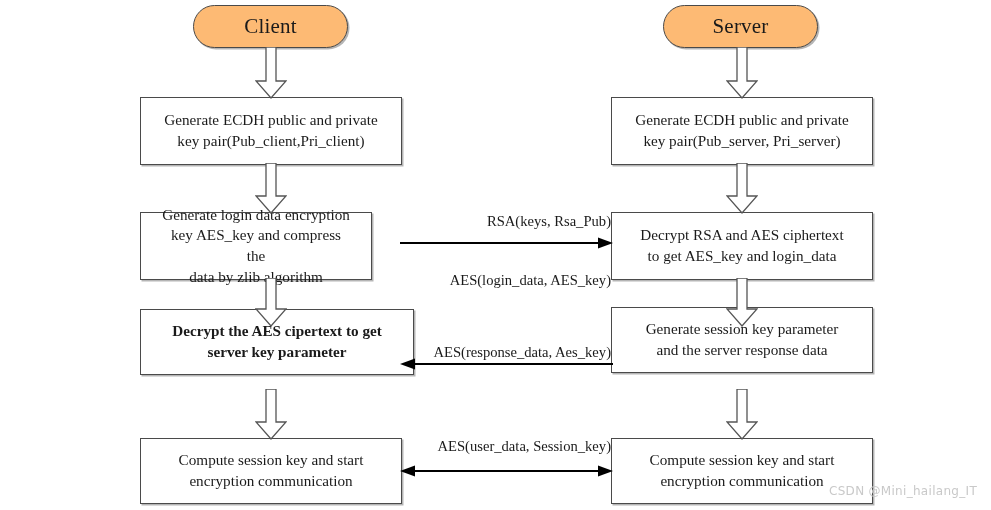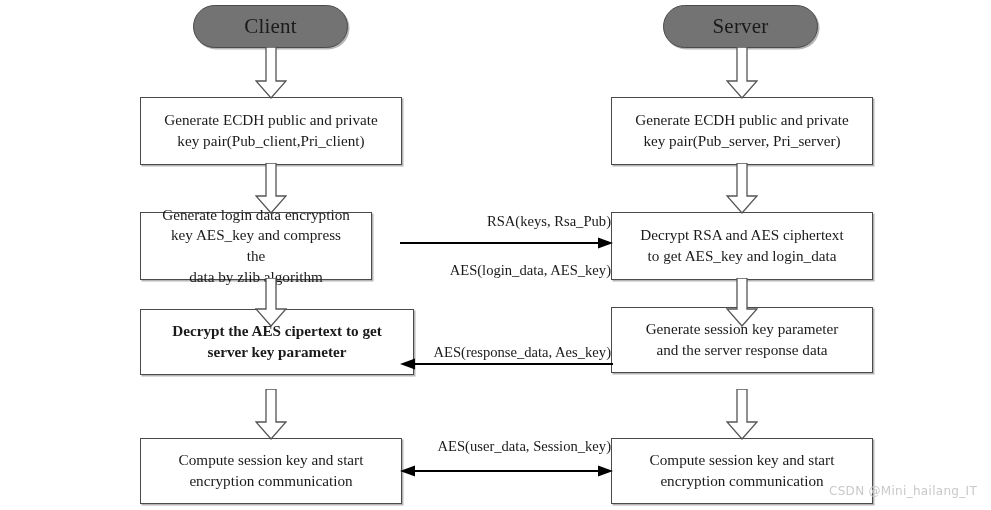--- a/index.html
+++ b/index.html
@@ -16,21 +16,21 @@
     font-family: "Liberation Serif", "DejaVu Serif", serif;
     color: #1a1a1a;
   }
 
   
   .terminator {
     position: absolute;
     box-sizing: border-box;
     border: 1.3px solid #4a4a4a;
     border-radius: 999px;
-    background: #737373;
+    background: #fdba74;
     display: flex;
     align-items: center;
     justify-content: center;
     font-size: 21px;
     letter-spacing: .2px;
     box-shadow: 1.5px 1.5px 0 0 rgba(120,120,120,.55);
   }
 
   
   .pbox {
@@ -201,21 +201,21 @@
     <span>RSA(keys, Rsa_Pub)</span>
   </div>
 
   <div class="lnarrow" style="left:400px; top:236px; width:213px; height:14px;">
     <svg width="213" height="14" viewBox="0 0 213 14">
       <line x1="0" y1="7" x2="200" y2="7" stroke="#000000" stroke-width="2.2"></line>
       <polygon points="213,7 198,1.5 198,12.5" fill="#000000"></polygon>
     </svg>
   </div>
 
-  <div class="alabel" style="left:402px; top:262px; width:209px;">
+  <div class="alabel" style="left:402px; top:272px; width:209px;">
     <span>AES(login_data, AES_key)</span>
   </div>
 
   <div class="alabel" style="left:402px; top:325px; width:209px;margin-top:19px;">
     <span>AES(response_data, Aes_key)</span>
   </div>
 
   <div class="lnarrow" style="left:400px; top:357px; width:213px; height:14px;">
     <svg width="213" height="14" viewBox="0 0 213 14">
       <line x1="13" y1="7" x2="213" y2="7" stroke="#000000" stroke-width="2.2"></line>

